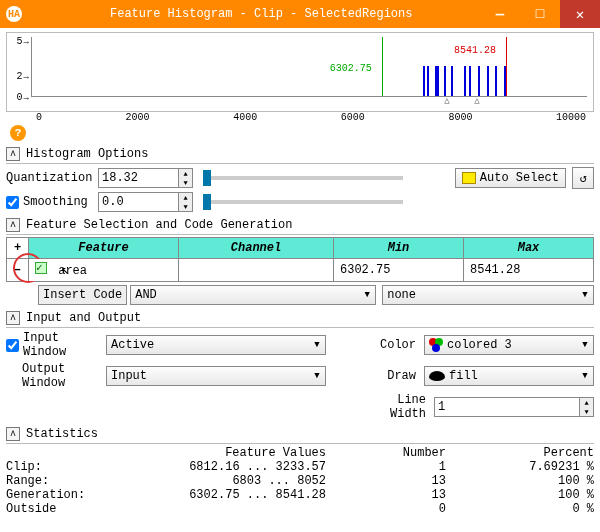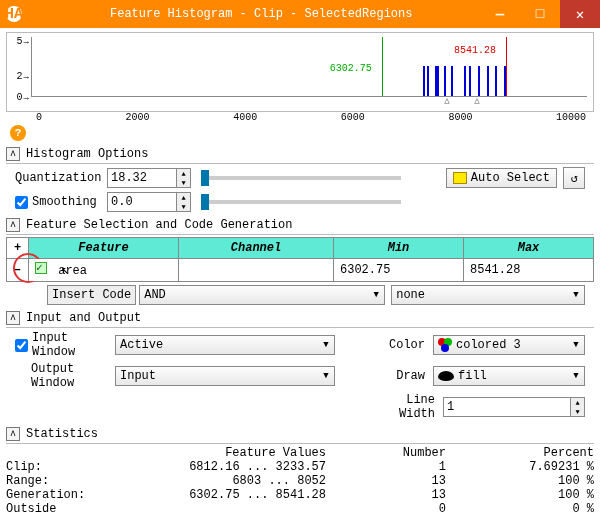--- a/index.html
+++ b/index.html
@@ -1,42 +1,42 @@
 <!DOCTYPE html>
 <html><head>
 <meta charset="utf-8">
 <style>
   * { box-sizing: border-box; margin: 0; padding: 0; }
   body { font-family: "Courier New", monospace; font-size: 12px; background: #fff; width: 600px; height: 532px; overflow: hidden; }
   .titlebar { background: #ff8800; color: #fff; height: 28px; display: flex; align-items: center; padding-left: 6px; }
-  .titlebar .icon { width: 16px; height: 16px; background: #fff; border-radius: 50%; margin-right: 8px; display:flex; align-items:center; justify-content:center; color:#ff8800; font-size:15px; font-weight:bold;}
+  .titlebar .icon { width: 16px; height: 16px; background: #fff; border-radius: 50%; margin-right: 8px; display:flex; align-items:center; justify-content:center; color:#ff8800; font-size:10px; font-weight:bold;}
   .titlebar .title { flex: 1; text-align: left; padding-left: 80px; font-family: "Courier New", monospace; }
   .winbtns { display: flex; height: 100%; }
   .winbtn { width: 40px; display:flex; align-items:center; justify-content:center; color:#fff; font-size:14px; font-weight:bold;}
   .winbtn.close { background: #c0392b; }
   .content { padding: 4px 6px; }
   .chartarea { display:flex; height: 80px; border:1px solid #bbb; background:#fff;}
   .yaxis { width: 24px; position:relative; }
   .ytick { position:absolute; right:2px; font-size:10px; transform:translateY(-50%); }
   .ytick::after { content:"→"; font-size:9px; margin-left:1px;}
   .plot { flex:1; position:relative; border-left:1px solid #888; border-bottom:1px solid #888; margin:4px 6px 14px 0;}
   .vline { position:absolute; top:0; bottom:0; width:1px; }
   .green { background:#0a0; }
   .red { background:#d00; }
   .hlabel { position:absolute; font-size:10px; top: 26px; }
   .bluetick { position:absolute; bottom:0; width:2px; height:30px; background:#00d;}
   .arrowt { position:absolute; bottom:-10px; font-size:9px; color:#555;}
   .xaxis { display:flex; justify-content:space-between; font-size:10px; padding: 0 8px 0 30px;}
   .qmark { width:16px; height:16px; border-radius:50%; background:#ff9800; color:#fff; display:inline-flex; align-items:center; justify-content:center; font-weight:bold; font-size:11px; margin: 2px 0 0 4px;}
   .section-hdr { display:flex; align-items:center; margin: 6px 0 2px 0; border-bottom:1px solid #bbb; padding-bottom:2px;}
   .collapse-btn { width:14px; height:14px; border:1px solid #777; display:flex; align-items:center; justify-content:center; font-size:10px; margin-right:6px; cursor:pointer; background:#f4f4f4;}
-  .row { display:flex; align-items:center; margin: 3px 9px; }
+  .row { display:flex; align-items:center; margin: 3px 0; }
   .lbl { width: 92px; }
   .spinbox { display:flex; height:20px; }
-  .spinbox input { width: 70px; border:1px solid #888; padding:0 3px; font-family:inherit; font-size:12px;}
+  .spinbox input { width: 81px; border:1px solid #888; padding:0 3px; font-family:inherit; font-size:12px;}
   .spinbtns { width:14px; display:flex; flex-direction:column; border:1px solid #888; border-left:none;}
   .spinbtns div { flex:1; background:#eee; font-size:7px; display:flex; align-items:center; justify-content:center; cursor:pointer;}
   .slider-track { position:relative; height:4px; background:#ccc; margin-left:10px; width:200px;}
   .slider-thumb { position:absolute; top:-6px; width:8px; height:16px; background:#07a;}
   .autosel-btn { border:1px solid #888; background:linear-gradient(#fdfdfd,#e8e8e8); padding:2px 6px; display:flex; align-items:center; cursor:pointer; font-family:inherit;}
   .autosel-btn .ic { width:14px; height:12px; background:#ffea00; border:1px solid #aa8800; margin-right:4px;}
   .icon-btn { width:22px; height:22px; border:1px solid #888; background:linear-gradient(#fdfdfd,#e8e8e8); display:flex; align-items:center; justify-content:center; cursor:pointer; margin-left:6px;}
   .tbl { width:100%; border:1px solid #888; border-collapse:collapse; font-family:inherit;}
   .tbl th { background:#5eead4; border:1px solid #888; padding:3px; font-weight:bold; font-style:italic;}
   .tbl th:first-child { width:22px; background:#fff; font-style:normal;}

